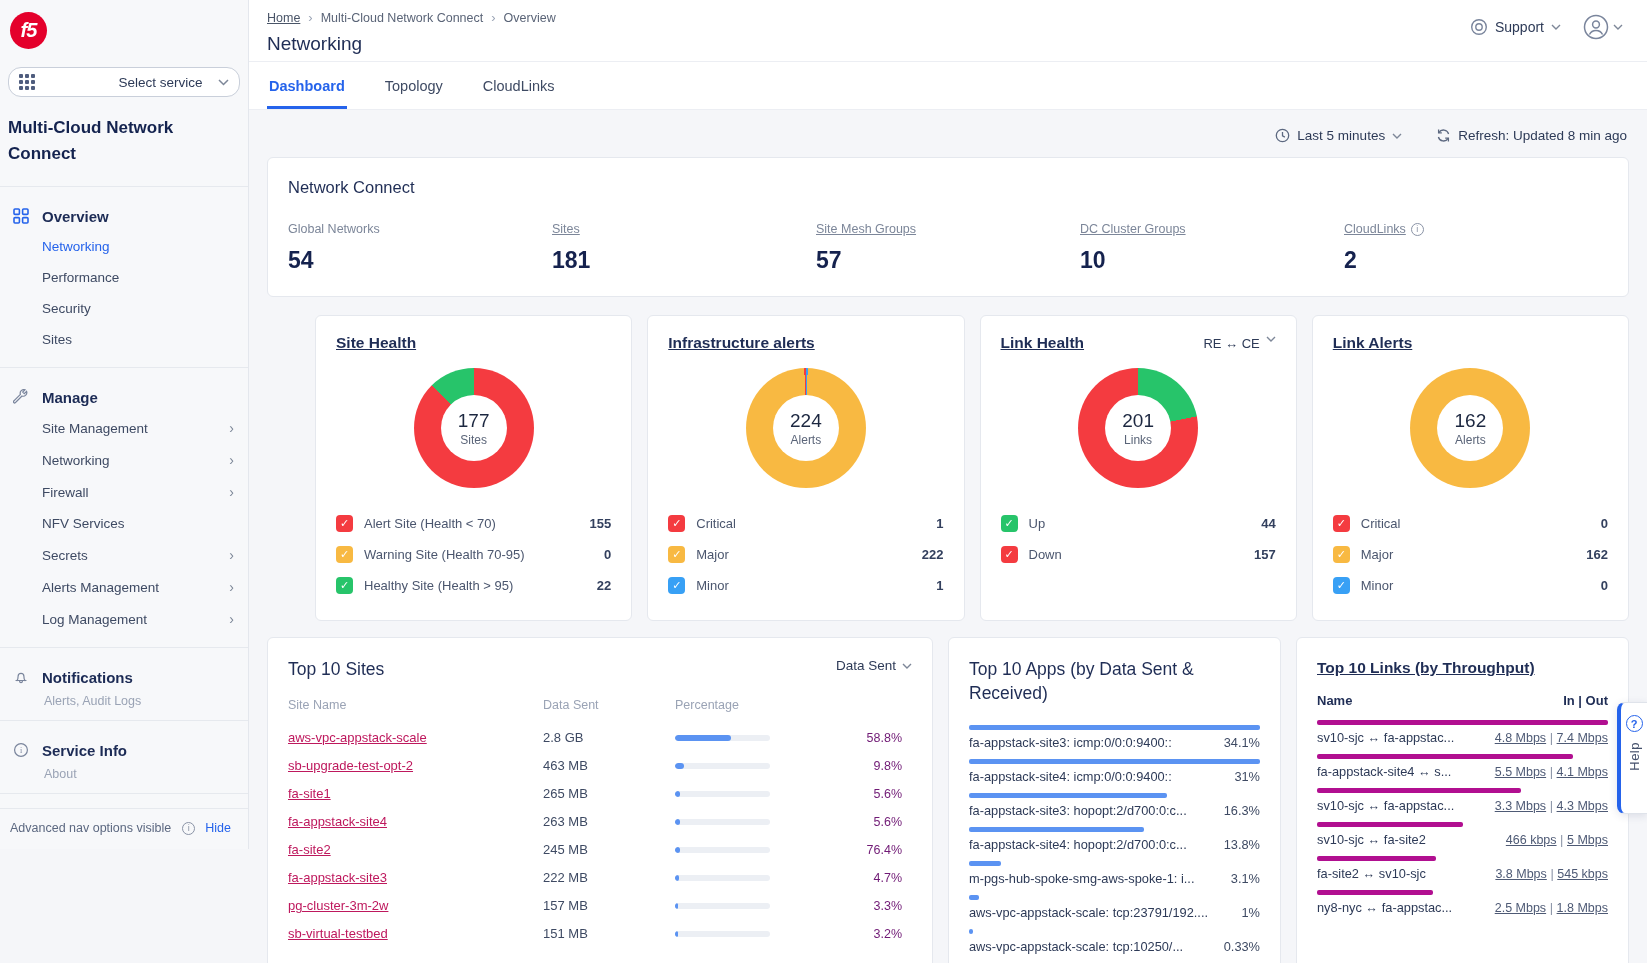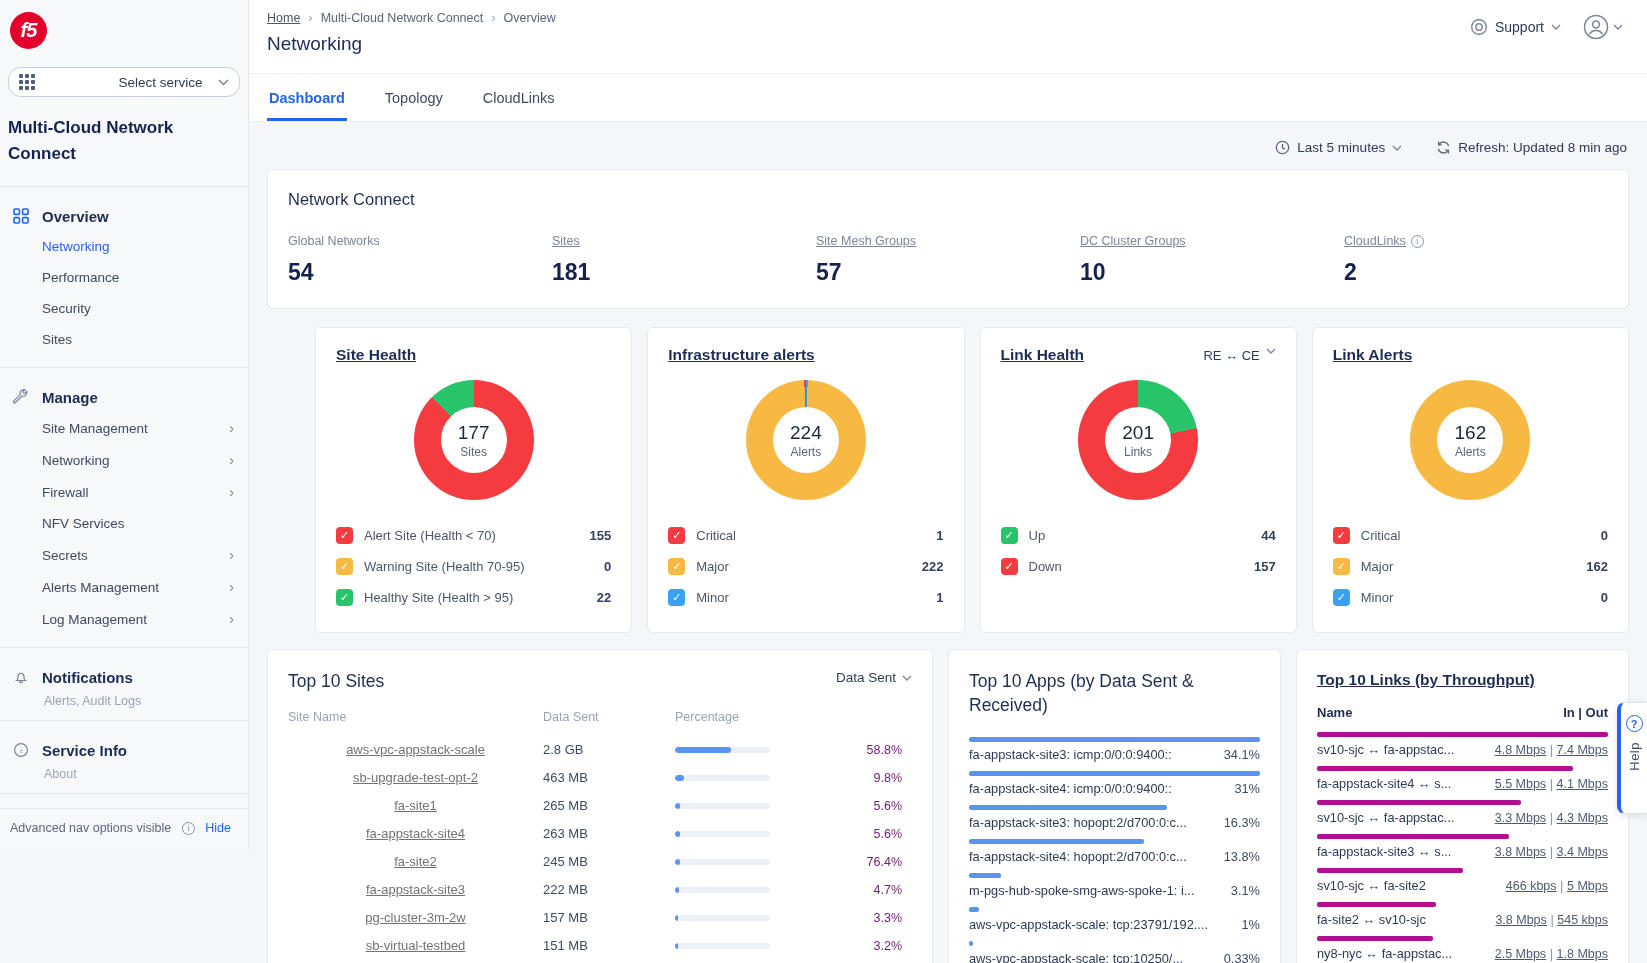--- a/index.html
+++ b/index.html
@@ -53,21 +53,21 @@
   .icon16{ width:18px; height:18px; flex:0 0 18px; display:inline-flex; align-items:center; justify-content:center; }
   .side-footer{
     margin-top:auto; border-top:1px solid #e6e9ee; padding:12px 10px 14px;
     font-size:12.5px; color:#5c6880; display:flex; align-items:center; gap:6px;
   }
   .side-footer .hide-link{ color:#2563eb; text-decoration:none; margin-left:4px; cursor:pointer; }
 
   
   .main{ flex:1; display:flex; flex-direction:column; height:963px; overflow:hidden; }
   .topbar{
-    background:#fff; padding:8px 24px 18px 18px; border-bottom:1px solid #eceef3;
+    background:#fff; padding:8px 24px 6px 18px; border-bottom:1px solid #eceef3;
     display:flex; align-items:flex-start;
   }
   .crumb-block{ flex:1; }
   .breadcrumb{ display:flex; align-items:center; gap:8px; font-size:12.5px; color:#5a6477; padding-top:2px;}
   .breadcrumb .sep{ color:#9aa3b5; font-size:13px; }
   .breadcrumb .bc-home{ color:#4a5568; }
   .page-title{ font-size:19px; color:#1f2d55; margin-top:8px; font-weight:500; }
   .top-right{ display:flex; align-items:center; gap:22px; padding-top:6px; color:#2d3a57; }
   .support{ display:flex; align-items:center; gap:7px; font-size:14px; cursor:pointer; }
   .account{ display:flex; align-items:center; gap:4px; cursor:pointer; }
@@ -111,21 +111,21 @@
   
   .cards-bottom{ display:grid; grid-template-columns:2fr 1fr 1fr; gap:15px; }
   .bottom-card{ padding:20px; height:420px; }
   .tc-head{ display:flex; align-items:flex-start; justify-content:space-between; margin-bottom:16px; }
   .tc-title{ font-size:17.5px; color:#1f2d55; line-height:1.35; }
   .tc-title.underline{ text-decoration:underline; font-weight:bold; font-size:15.5px; cursor:pointer; }
   .sort-sel{ display:flex; align-items:center; gap:6px; font-size:13.5px; color:#2d3a57; cursor:pointer; white-space:nowrap; }
 
   .sites-table .th{ display:grid; grid-template-columns:255px 132px 1fr; font-size:12.5px; color:#9aa3b5; padding-bottom:12px; }
   .sites-table .tr{ display:grid; grid-template-columns:255px 132px 1fr; align-items:center; padding:6.5px 0; font-size:13px; }
-  .site-name{ color:#737373; text-decoration:underline; cursor:pointer; white-space:nowrap; overflow:hidden;text-align:center; }
+  .site-name{ color:#be185d; text-decoration:underline; cursor:pointer; white-space:nowrap; overflow:hidden; }
   .sent{ color:#3e4a63; }
   .pct-cell{ display:flex; align-items:center; }
   .track{ width:95px; height:6px; border-radius:3px; background:#eceff4; overflow:hidden; flex:0 0 95px; }
   .track .fill{ height:100%; border-radius:3px; background:var(--bar_blue); }
   .pct-txt{ margin-left:auto; padding-right:10px; color:#701a75; font-size:12.5px; }
 
   .hbar-list .hrow{ margin-bottom:9px; }
   .hbar{ height:5px; border-radius:2px; margin-bottom:5px; }
   .hbar.blue{ background:var(--bar_blue); }
   .hbar.magenta{ background:var(--magenta); }
@@ -662,27 +662,20 @@
             </div>
           </div>
         <div class="hrow">
             <div class="hbar magenta" style="width: 70%; display: block;"></div>
             <div class="line">
               <span class="nm">sv10-sjc ↔ fa-appstac...</span>
               <span class="inout"><span class="u">3.3 Mbps</span> <span class="bar-sep">|</span> <span class="u">4.3 Mbps</span></span>
             </div>
           </div>
         <div class="hrow">
-            <div class="hbar magenta" style="width: 66%; display: block;"></div>
-            <div class="line">
-              <span class="nm">fa-appstack-site3 ↔ s...</span>
-              <span class="inout"><span class="u">3.8 Mbps</span> <span class="bar-sep">|</span> <span class="u">3.4 Mbps</span></span>
-            </div>
-          </div>
-        <div class="hrow">
             <div class="hbar magenta" style="width: 50%; display: block;"></div>
             <div class="line">
               <span class="nm">sv10-sjc ↔ fa-site2</span>
               <span class="inout"><span class="u">466 kbps</span> <span class="bar-sep">|</span> <span class="u">5 Mbps</span></span>
             </div>
           </div>
         <div class="hrow">
             <div class="hbar magenta" style="width: 41%; display: block;"></div>
             <div class="line">
               <span class="nm">fa-site2 ↔ sv10-sjc</span>

